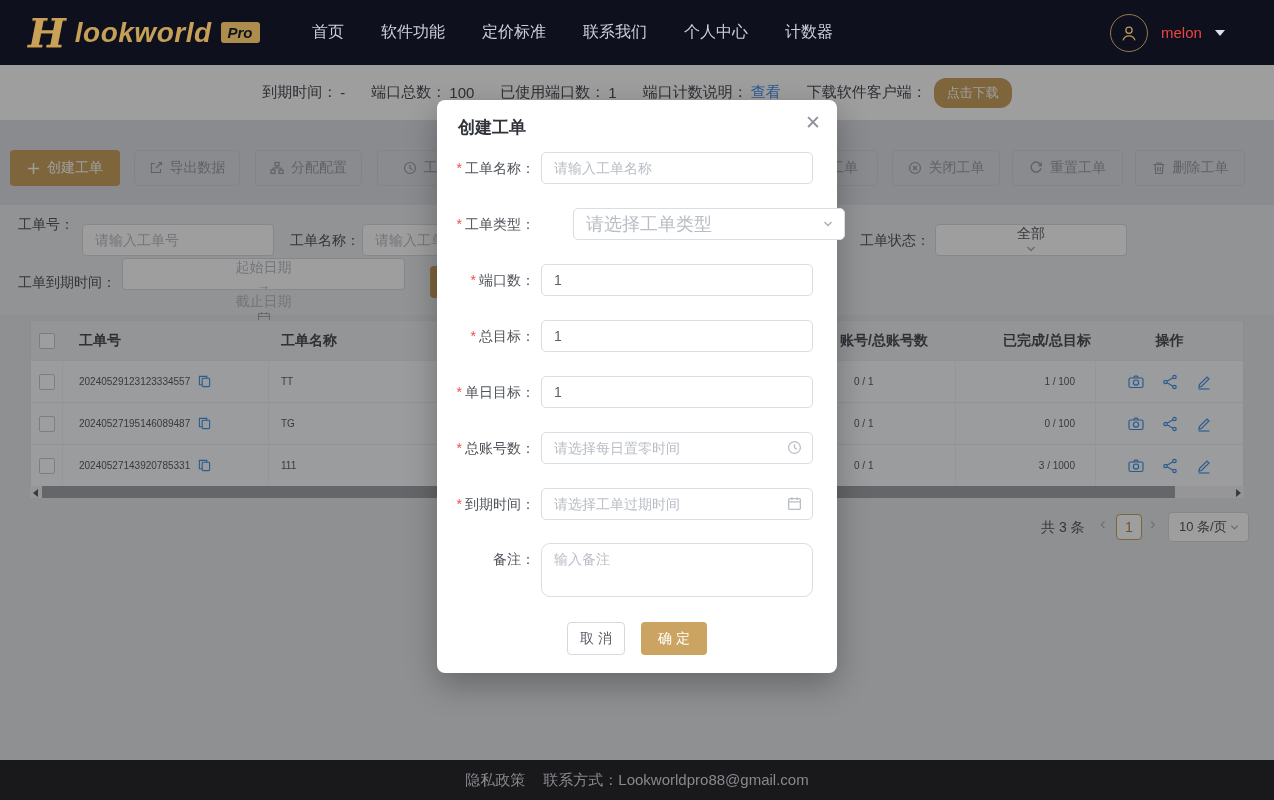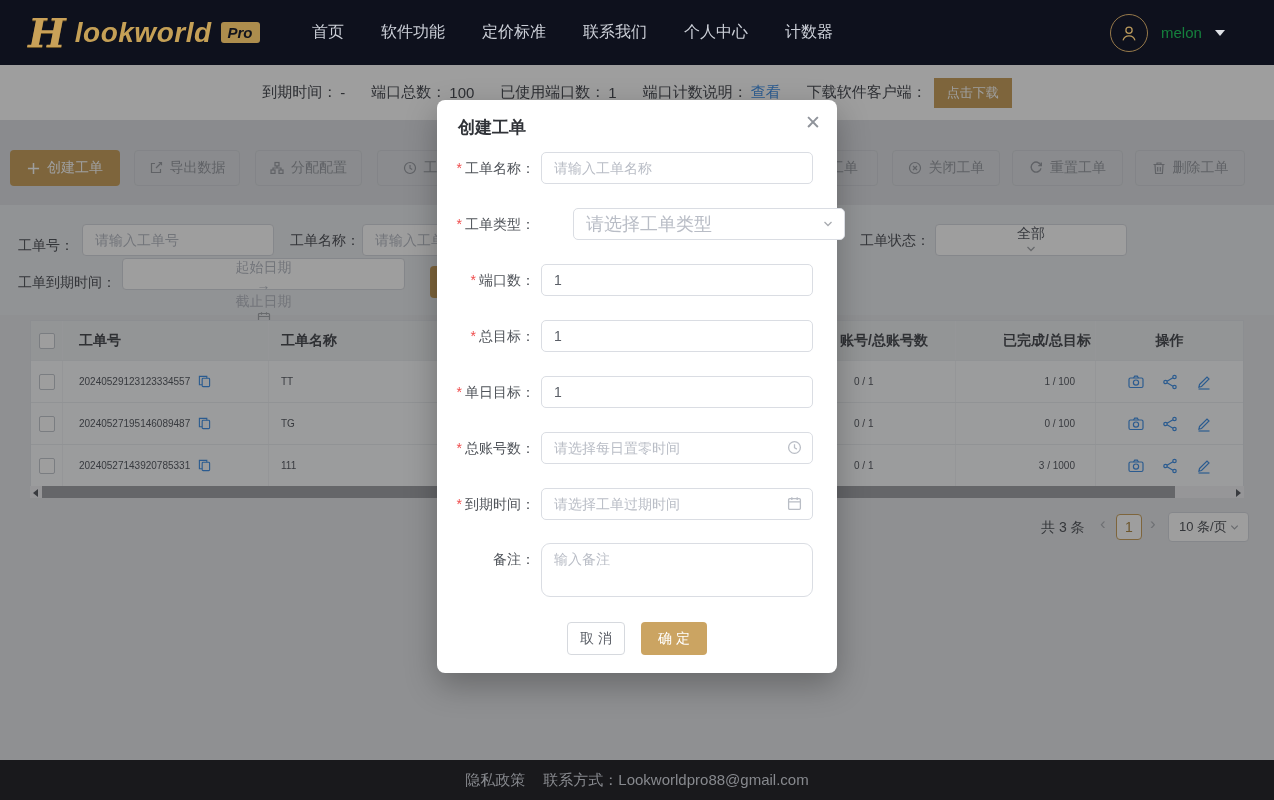--- a/index.html
+++ b/index.html
@@ -11,29 +11,29 @@
   .logo-h{font-family:"DejaVu Serif",serif;font-weight:bold;font-style:italic;font-size:40px;
           color:#c9a158;line-height:1;text-shadow:0 1px 0 #6e5526;}
   .logo-word{font-size:28px;font-weight:bold;font-style:italic;color:#c5a056;letter-spacing:.5px;}
   .logo-badge{background:#ad8d4d;color:#12141c;font-weight:bold;font-size:15px;font-style:italic;
               padding:2px 7px;border-radius:3px;}
   .nav-links{position:absolute;left:312px;top:0;height:65px;display:flex;align-items:center;gap:37px;}
   .nav-link{color:#ccd0d8;font-size:16px;cursor:pointer;white-space:nowrap;}
   .user{position:absolute;left:1110px;top:0;height:65px;display:flex;align-items:center;gap:13px;}
   .avatar{width:36px;height:36px;border-radius:50%;border:1px solid #96794a;display:flex;
           align-items:center;justify-content:center;}
-  .uname{color:#15803d;font-size:15px;}
+  .uname{color:#ef4444;font-size:15px;}
   .caret{width:0;height:0;border-left:5px solid transparent;border-right:5px solid transparent;
          border-top:6px solid #dfe2e7;}
   
   .infobar{position:absolute;top:65px;left:0;width:100%;height:55px;background:#fff;display:flex;
            align-items:center;justify-content:center;gap:26px;font-size:15px;color:#4b4e55;}
   .ib-item{display:flex;align-items:center;gap:3px;white-space:nowrap;}
   .link-blue{color:#4694e8;cursor:pointer;}
-  .btn-download{background:#cba462;color:#fff;font-size:13px;padding:6px 13px;border-radius:0;
+  .btn-download{background:#cba462;color:#fff;font-size:13px;padding:6px 13px;border-radius:12px;
                 border:none;cursor:pointer;margin-left:4px;font-family:inherit;}
   
   .band-toolbar{position:absolute;top:120px;left:0;width:100%;height:85px;background:#dfe1e5;}
   .band-filters{position:absolute;top:205px;left:0;width:100%;height:110px;background:#ebedf0;}
   
   .tbtn{position:absolute;top:150px;height:36px;border-radius:4px;display:flex;align-items:center;
         justify-content:center;gap:7px;font-size:14px;box-sizing:border-box;cursor:pointer;white-space:nowrap;}
   .tbtn.ghost{border:1px solid #d3d6db;color:#9b9ea5;background:transparent;}
   .tbtn.gold{background:#cba462;color:#fff;border:none;}
   
@@ -215,21 +215,21 @@
       </svg>
     <span>重置工单</span>
   </button>
   <button class="tbtn ghost" style="left:1135px;width:110px;">
     <svg viewBox="0 0 14 14" width="14" height="14" fill="none" stroke="currentColor" stroke-width="1.2">
         <path d="M1.5 3.5h11M5 3.5V2h4v1.5M3 3.5l.6 9h6.8l.6-9M5.7 6v4.5M8.3 6v4.5"></path>
       </svg>
     <span>删除工单</span>
   </button>
 
-  <span class="flabel" style="left:18px;top:229px;">工单号：</span>
+  <span class="flabel" style="left:18px;top:208px;">工单号：</span>
   <div class="fbox" style="left:82px;top:224px;width:192px;">
     <input placeholder="请输入工单号" style="">
   </div>
   <span class="flabel" style="left:290px;top:224px;">工单名称：</span>
   <div class="fbox" style="left:362px;top:224px;width:190px;">
     <input placeholder="请输入工单名称" style="">
   </div>
   <span class="flabel" style="left:860px;top:224px;">工单状态：</span>
   <div class="fbox sp" style="left:935px;top:224px;width:192px;">
     <span>全部</span>

